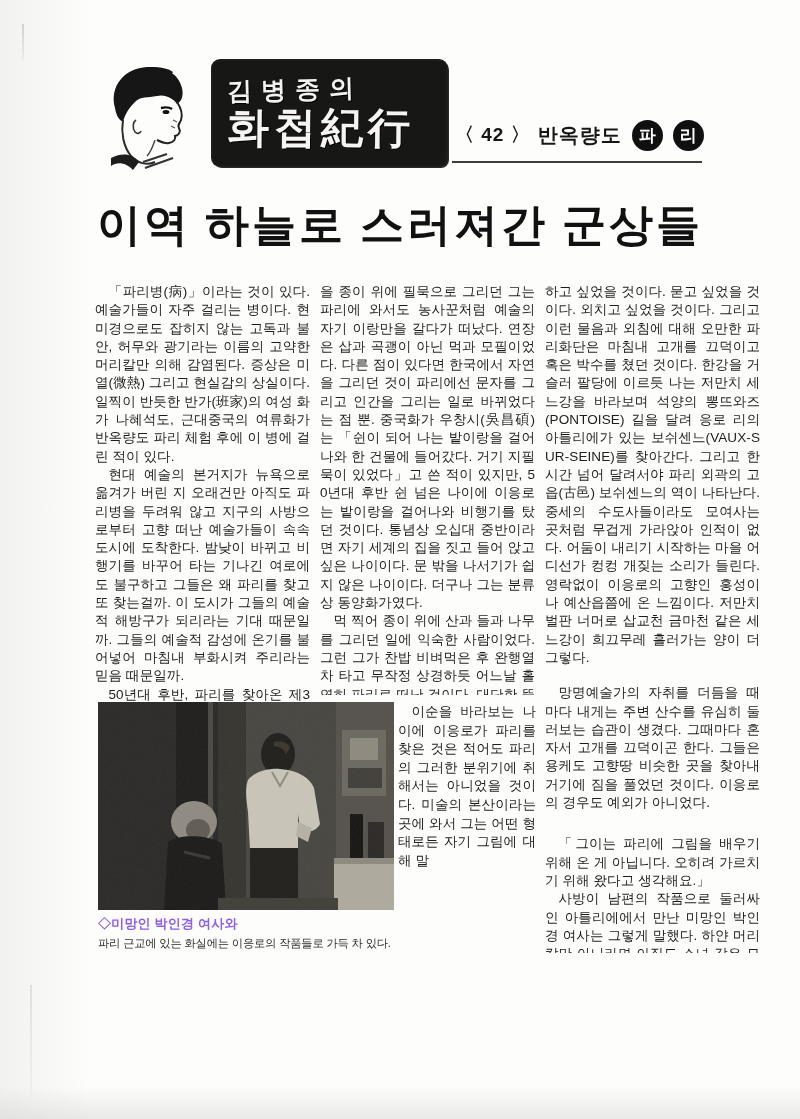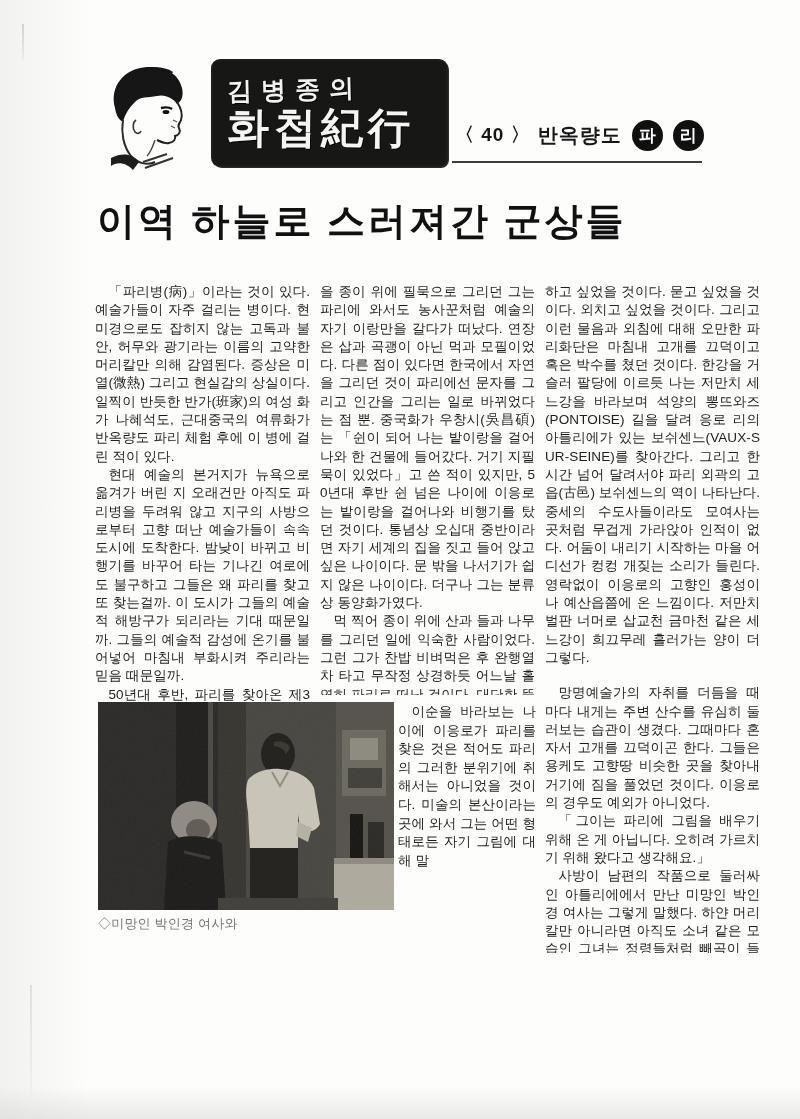--- a/index.html
+++ b/index.html
@@ -41,41 +41,41 @@
   .series-subject { font-size:20px; font-weight:bold; color:#161616; letter-spacing:1px; }
   .badge { width:31px; height:31px; border-radius:50%; background:#101010; color:#fff;
     display:inline-flex; align-items:center; justify-content:center;
     font-size:17px; font-weight:bold; margin-left:3px; }
   .series-rule { position:absolute; left:452px; top:161px; width:250px; height:2px; background:#3d3d3b; }
 
   
   .headline {
     position:absolute; left:97px; top:196px; width:640px;
     font-family:"Liberation Serif", serif; font-weight:bold;
-    font-size:38px; letter-spacing:3px; color:#111; white-space:nowrap;
+    font-size:44px; letter-spacing:3px; color:#111; white-space:nowrap;
   }
 
   
   .col { position:absolute; font-size:13.5px; line-height:18.3px;
     text-align:justify; letter-spacing:.1px; color:#1d1d1c; word-break:break-all; }
   .col p { text-indent:1em; }
   .col p.cont { text-indent:0; }
   .col1 { left:95px;  top:283px; width:215px; height:420px; overflow:hidden; }
   .col2a { left:320px; top:283px; width:215px; height:412px; overflow:hidden; }
   .col2b { left:398px; top:703px; width:138px; height:260px; line-height:18.6px; overflow:hidden; }
   .col3 { left:545px; top:283px; width:215px; height:670px; overflow:hidden; }
   .col3 p.gap-lg { margin-top:17px; }
-  .col3 p.gap-md { margin-top:0; }
+  .col3 p.gap-md { margin-top:23px; }
 
   
   .photo-figure { position:absolute; left:98px; top:702px; width:296px; }
   .photo-frame { width:296px; height:208px; background:#2c2c2a; overflow:hidden; }
   .photo-frame svg { display:block; }
   .caption { margin-top:5px; }
-  .caption-title { font-size:13px; font-weight:normal; color:#737373; letter-spacing:.2px; }
+  .caption-title { font-size:13px; font-weight:bold; color:#8b5cf6; letter-spacing:.2px; }
   .caption-body { font-size:11.3px; color:#2a2a29; margin-top:3px; letter-spacing:-.2px; white-space:nowrap; }
 </style>
 </head>
 <body>
 
 <div class="page">
 
   <div class="artifact-left-shade"></div>
   <div class="artifact-bottom-shade"></div>
   <div class="artifact-line-top"></div>
@@ -98,21 +98,21 @@
     <path d="M40,100 L64,92 M42,106 L70,96" stroke="#333" stroke-width="2"></path>
     <path d="M70,58 L74,60 M68,64 L72,66" stroke="#555" stroke-width="1.2"></path>
   </svg>
 
   <div class="logo-box">
     <span class="logo-line1">김병종의</span>
     <span class="logo-line2">화첩紀行</span>
   </div>
 
   <div class="series-line">
-    <span class="series-no">〈 40 〉</span>
+    <span class="series-no">〈 42 〉</span>
     <span class="series-subject">반옥량도</span>
     <span class="badge">파</span>
     <span class="badge">리</span>
   </div>
   <div class="series-rule"></div>
 
   <h1 class="headline">이역 하늘로 스러져간 군상들</h1>
 
   <div class="col col1">
     <p>「파리병(病)」이라는 것이 있다. 예술가들이 자주 걸리는 병이다. 현미경으로도 잡히지 않는 고독과 불안, 허무와 광기라는 이름의 고약한 머리칼만 의해 감염된다. 증상은 미열(微熱) 그리고 현실감의 상실이다. 일찍이 반듯한 반가(班家)의 여성 화가 나혜석도, 근대중국의 여류화가 반옥량도 파리 체험 후에 이 병에 걸린 적이 있다.</p>
@@ -171,16 +171,17 @@
         <ellipse cx="100" cy="128" rx="12" ry="11" fill="#5f5b52"></ellipse>
         <path d="M70,140 C80,132 112,132 124,142 L128,208 L66,208 Z" fill="#1b1a18"></path>
         <path d="M86,150 L112,156" stroke="#3a3832" stroke-width="3"></path>
 
         <rect x="120" y="196" width="120" height="12" fill="#403e38"></rect>
         <rect width="296" height="208" filter="url(#grain)" opacity="0.16"></rect>
       </svg>
     </div>
     <figcaption class="caption">
       <div class="caption-title">◇미망인 박인경 여사와</div>
+      <div class="caption-body">파리 근교에 있는 화실에는 이응로의 작품들로 가득 차 있다.</div>
     </figcaption>
   </figure>
 
 </div>
 
 </body></html>

